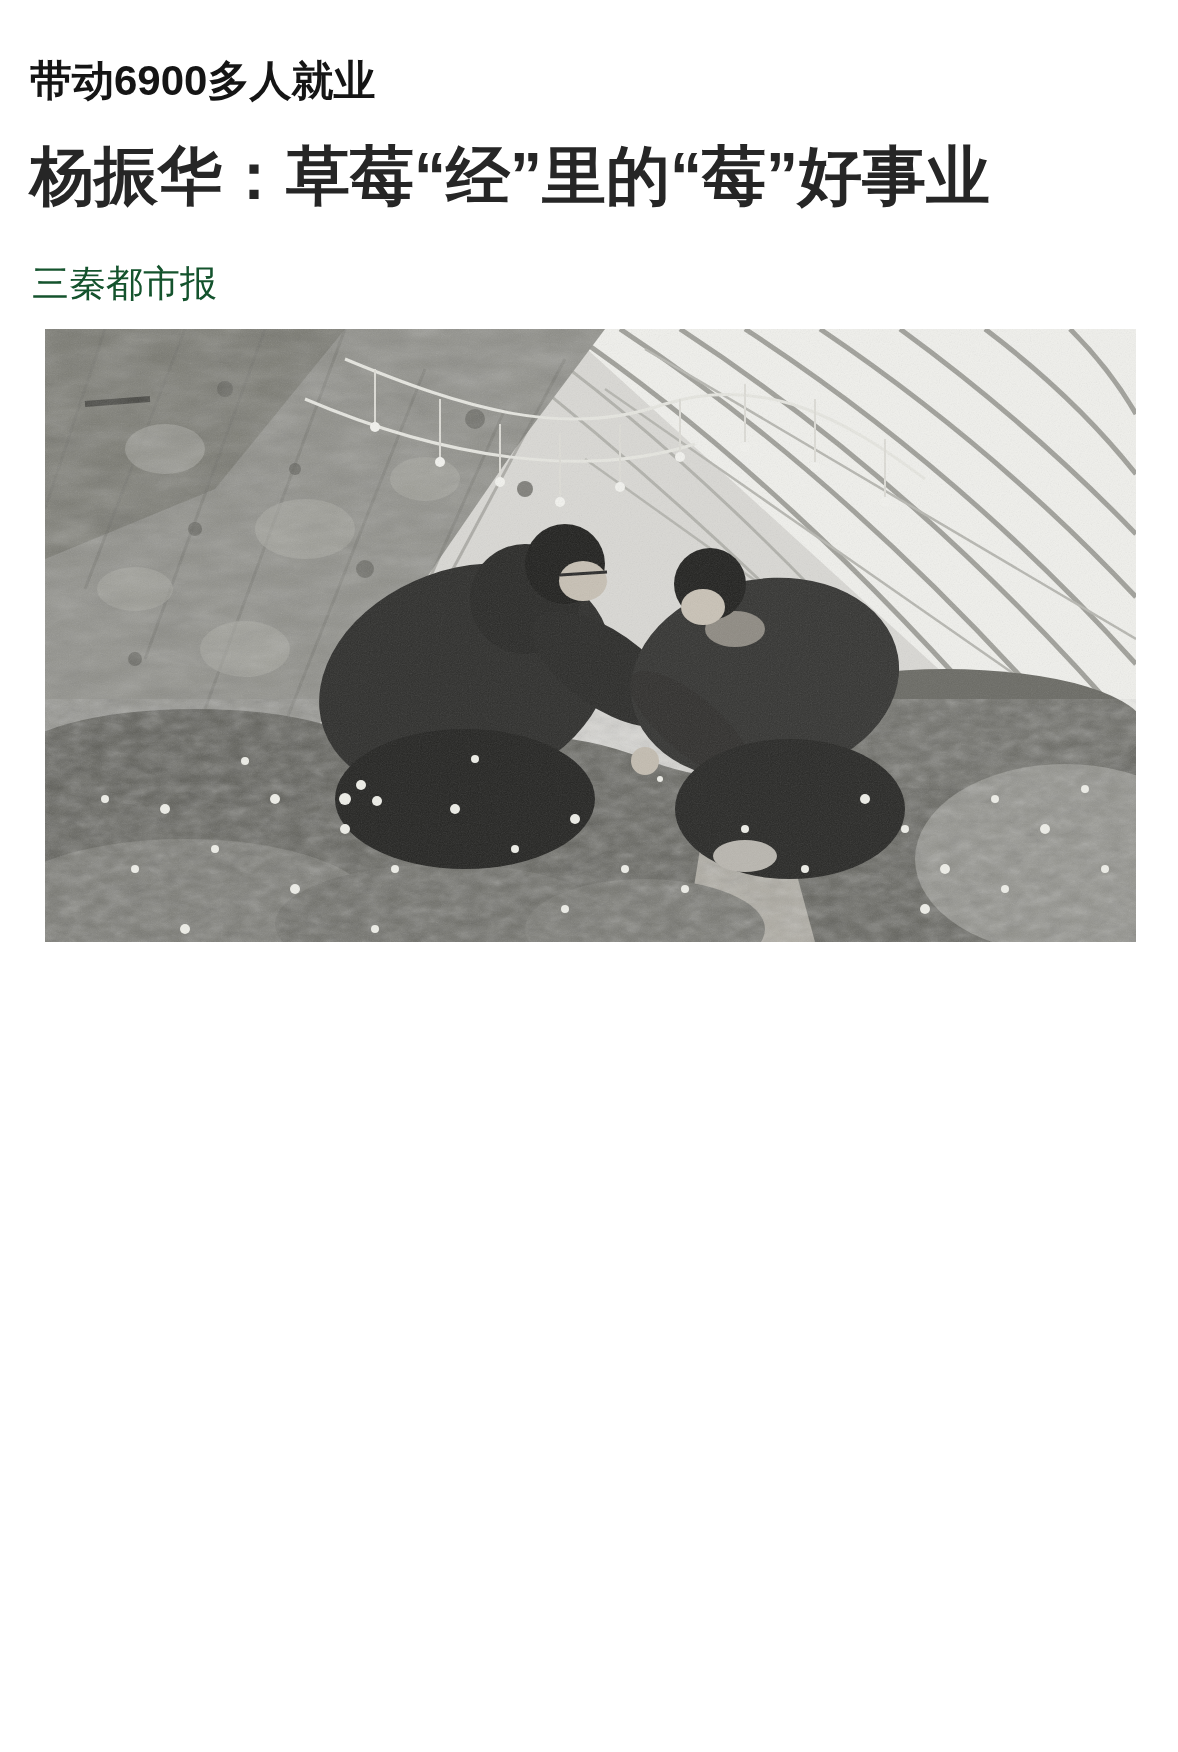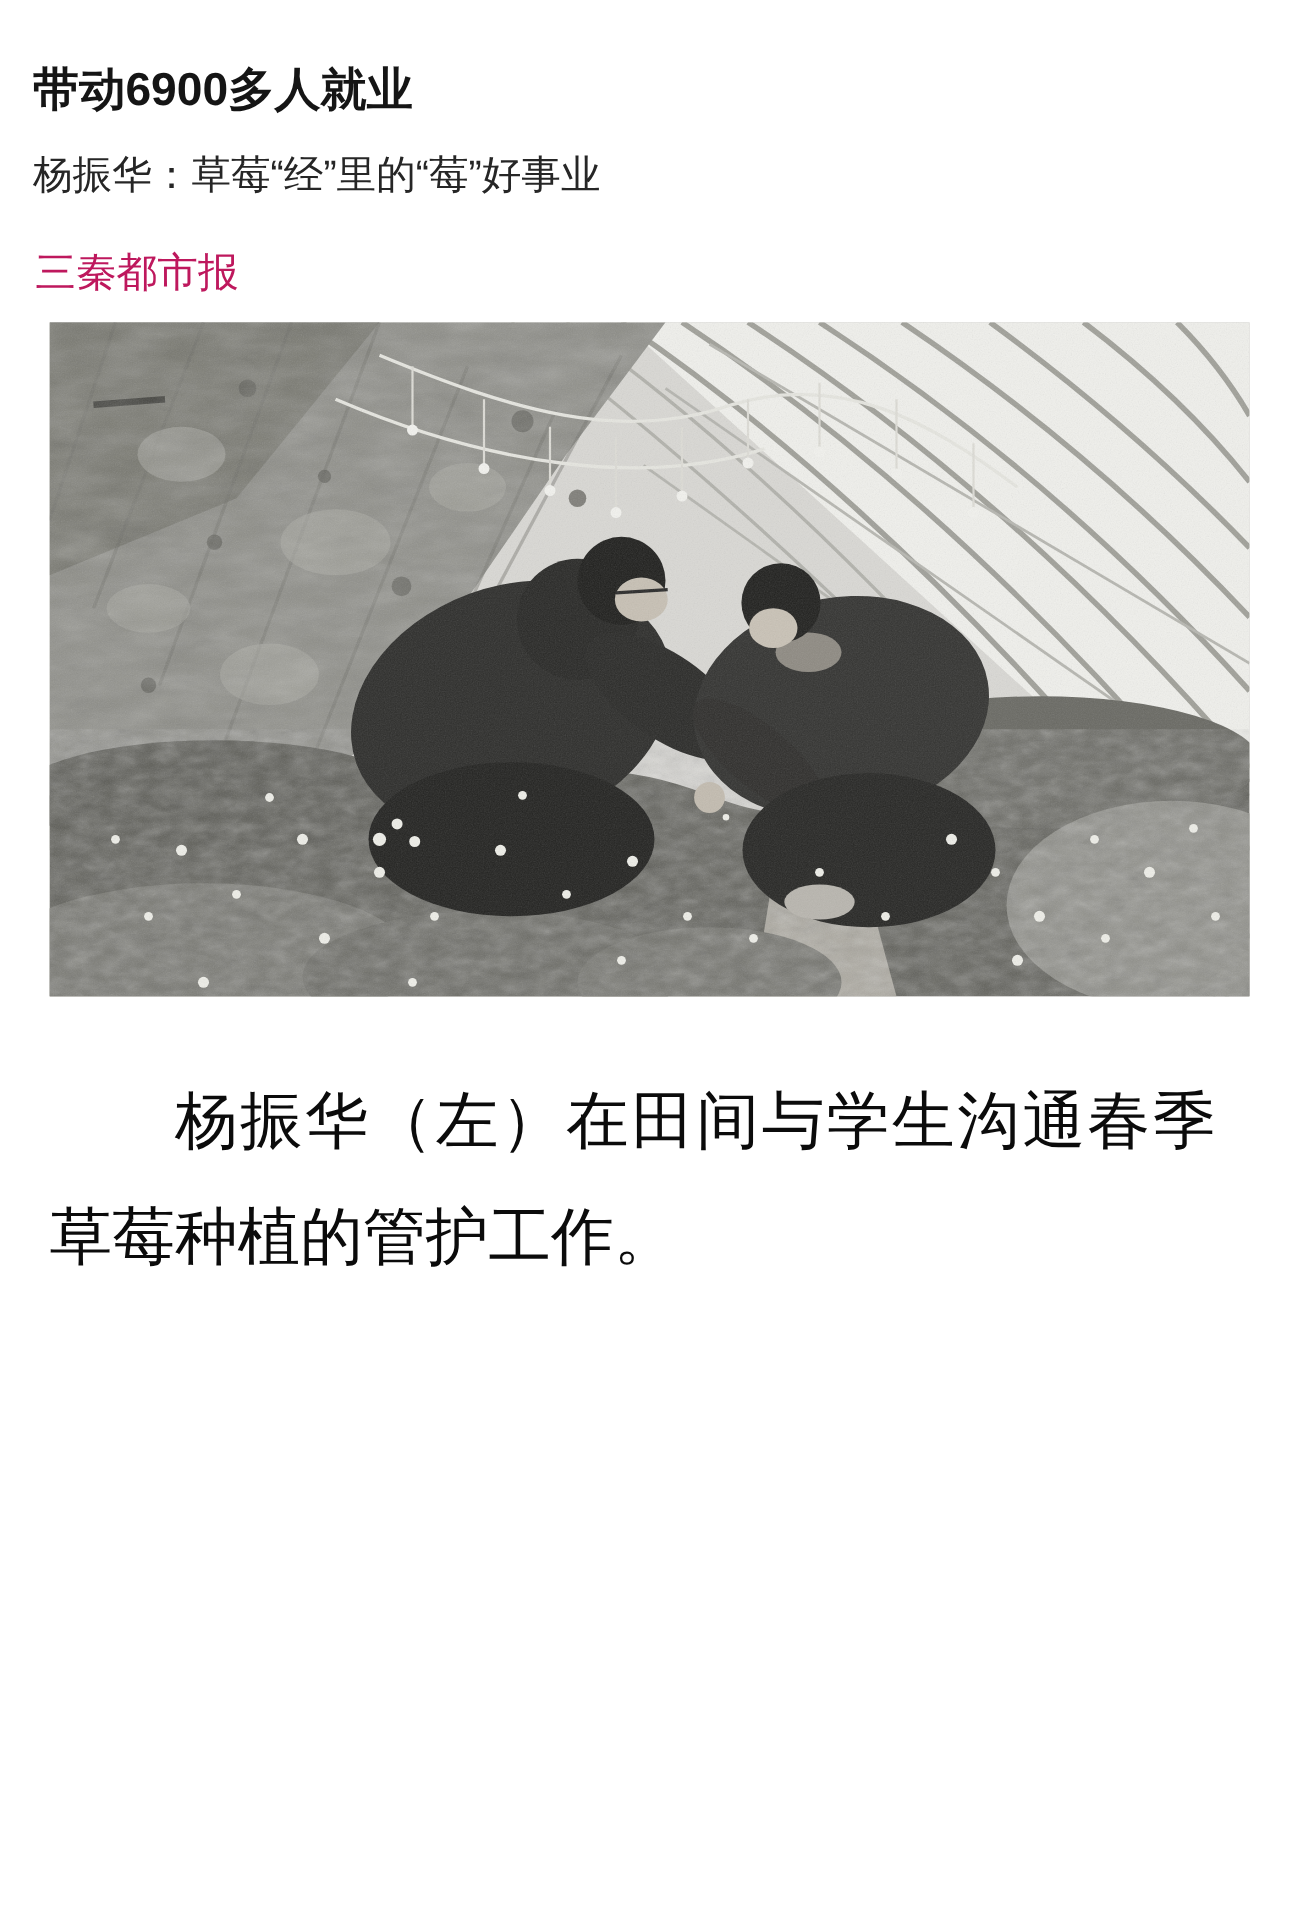--- a/index.html
+++ b/index.html
@@ -6,26 +6,26 @@
   body{
     width:1178px;height:1752px;overflow:hidden;background:#ffffff;
     font-family:"Liberation Sans","DejaVu Sans",sans-serif;
     -webkit-font-smoothing:antialiased;
   }
   .kicker{
     margin:56px 45px 0 30px;font-size:42px;line-height:1.2;
     color:#151515;font-weight:600;
   }
   .title{
-    margin:30px 40px 0 30px;font-size:36px;line-height:1.28;
-    color:#262626;font-weight:400;
+    margin:30px 40px 0 30px;font-size:64px;line-height:1.28;
+    color:#262626;font-weight:700;
   }
   .meta{
     margin:44px 45px 0 32px;font-size:37px;line-height:1.2;
-    color:#be185d;display:flex;align-items:baseline;gap:30px;font-weight:400;
+    color:#14532d;display:flex;align-items:baseline;gap:30px;font-weight:400;
   }
   .photo{
     display:block;margin:22px 0 0 45px;width:1091px;height:613px;
     background:#d9d8d4;overflow:hidden;
   }
   .photo svg{display:block;}
   .article{
     width:1060px;margin:60px 0 0 45px;
     font-size:57px;line-height:106px;color:#0b0b0b;
     text-align:justify;text-justify:inter-ideograph;
@@ -213,14 +213,13 @@
       <circle cx="300" cy="470" r="6"></circle>
         <circle cx="316" cy="456" r="5"></circle>
         <circle cx="332" cy="472" r="5"></circle>
     </g>
 
     <rect x="0" y="0" width="1091" height="613" filter="url(#grain)" opacity="0.16"></rect>
   </svg>
 </figure>
 
 <div class="article">
-  <p>杨振华（左）在田间与学生沟通春季草莓种植的管护工作。</p>
 </div>
 
 </body></html>

